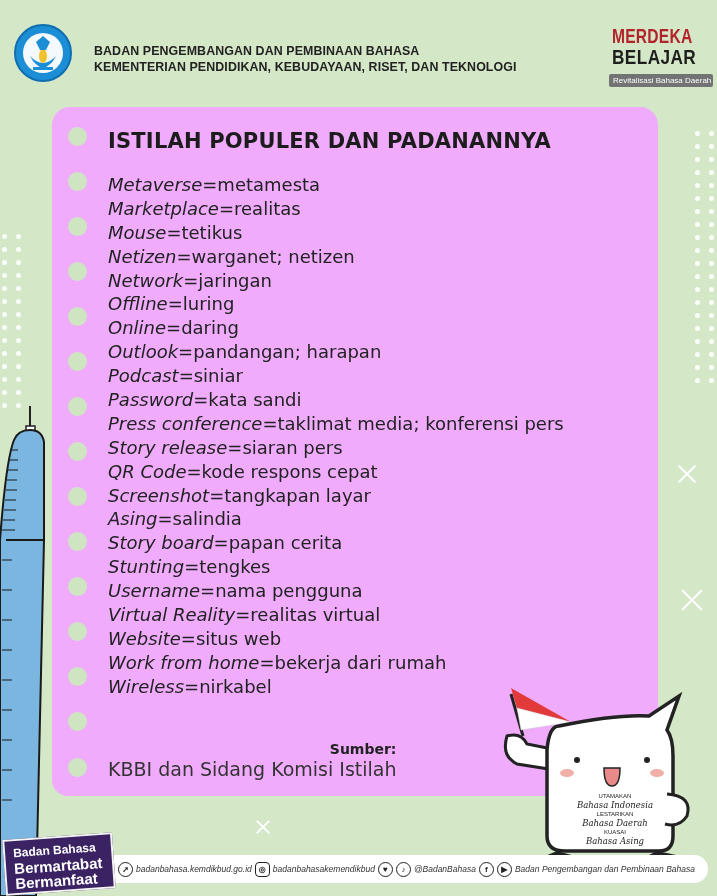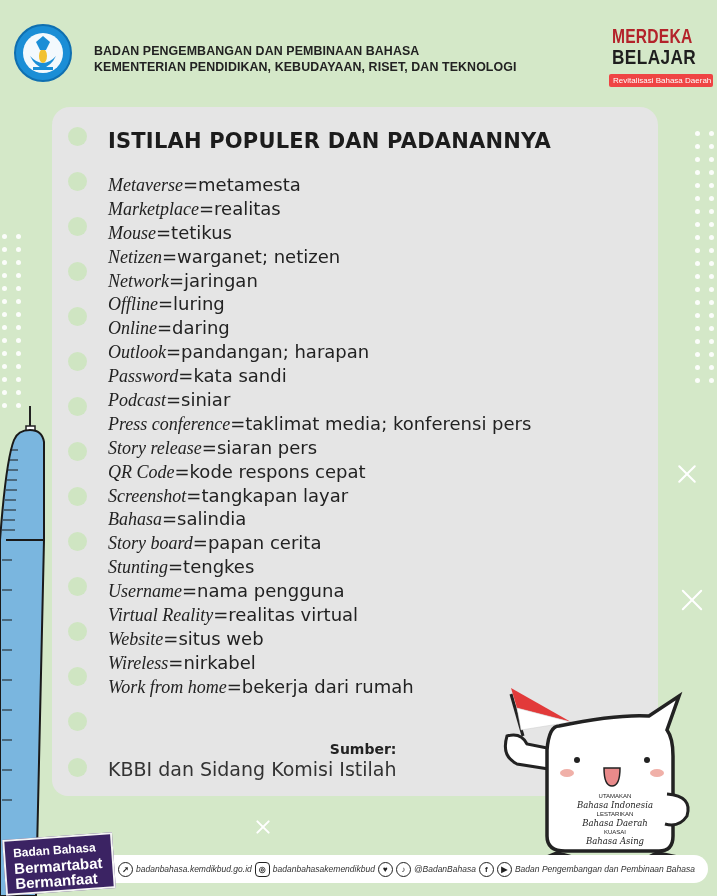--- a/index.html
+++ b/index.html
@@ -23,53 +23,53 @@
   .mb { position: absolute; left: 612px; top: 26px; width: 100px; }
   .mb .m1 {
     font-family: "Liberation Sans", sans-serif; font-weight: bold; color: #b3232a;
     font-size: 20px; letter-spacing: 0.3px; line-height: 20px; transform: scaleX(0.78); transform-origin: left;
   }
   .mb .m2 {
     font-family: "Liberation Sans", sans-serif; font-weight: bold; color: #1e1e1e;
     font-size: 21px; letter-spacing: 0.5px; line-height: 22px; transform: scaleX(0.82); transform-origin: left;
   }
   .mb .m3 {
-    margin-top: 6px; margin-left: -3px; background: #ef4444; color: #fff; font-size: 8px;
+    margin-top: 6px; margin-left: -3px; background: #737373; color: #fff; font-size: 8px;
     padding: 2px 4px; border-radius: 2px; width: 104px; white-space: nowrap;
     font-family: "Liberation Sans", sans-serif;
   }
   
   .dots { position: absolute; display: grid; grid-template-columns: repeat(2, 6px); column-gap: 8px; row-gap: 8px; }
   .dots span { width: 5px; height: 5px; border-radius: 50%; background: #fff; opacity: 0.9; }
   .cross { position: absolute; width: 24px; height: 24px; }
   .cross::before, .cross::after {
     content: ""; position: absolute; left: 50%; top: 0; width: 2px; height: 100%;
     background: #fff; border-radius: 1px;
   }
   .cross::before { transform: translateX(-50%) rotate(45deg); }
   .cross::after { transform: translateX(-50%) rotate(-45deg); }
   
   .card {
     position: absolute; left: 52px; top: 107px; width: 606px; height: 689px;
-    background: #e5e5e5; border-radius: 18px 18px 14px 16px;
+    background: #f0abfc; border-radius: 18px 18px 14px 16px;
   }
   .hole {
     position: absolute; left: 16px; width: 19px; height: 19px; border-radius: 50%; background: #cfe5c2;
   }
   .title {
     position: absolute; left: 56px; top: 22px;
     font-family: "DejaVu Sans", sans-serif; font-weight: bold;
     font-size: 21px; color: #1c1c1c; letter-spacing: 0.2px;
   }
   .list { position: absolute; left: 56px; top: 66px; }
   .row {
     font-family: "DejaVu Sans", sans-serif; font-size: 18px; color: #222;
     height: 23.9px; line-height: 23.9px; white-space: nowrap;
   }
-  .row .t { font-style: italic; font-family: Liberation Serif, serif; }
+  .row .t { font-style: italic; }
   .src { position: absolute; left: 56px; top: 632px; font-family: "DejaVu Sans", sans-serif; }
   .src .h { font-weight: bold; font-size: 14px; color: #222; line-height: 20px; text-align: right; }
   .src .v { font-size: 19px; color: #333; line-height: 20px; }
   
   .pen { position: absolute; left: 0; top: 400px; }
   
   .mascot { position: absolute; left: 497px; top: 686px; }
   
   .footer {
     position: absolute; left: 112px; top: 855px; width: 596px; height: 28px;
@@ -206,34 +206,34 @@
 
   <div class="list">
     <div class="row"><span class="t">Metaverse</span><span>=metamesta</span></div>
     <div class="row"><span class="t">Marketplace</span><span>=realitas</span></div>
     <div class="row"><span class="t">Mouse</span><span>=tetikus</span></div>
     <div class="row"><span class="t">Netizen</span><span>=warganet; netizen</span></div>
     <div class="row"><span class="t">Network</span><span>=jaringan</span></div>
     <div class="row"><span class="t">Offline</span><span>=luring</span></div>
     <div class="row"><span class="t">Online</span><span>=daring</span></div>
     <div class="row"><span class="t">Outlook</span><span>=pandangan; harapan</span></div>
+    <div class="row"><span class="t">Podcast</span><span>=siniar</span></div>
     <div class="row"><span class="t">Password</span><span>=kata sandi</span></div>
-    <div class="row"><span class="t">Podcast</span><span>=siniar</span></div>
     <div class="row"><span class="t">Press conference</span><span>=taklimat media; konferensi pers</span></div>
     <div class="row"><span class="t">Story release</span><span>=siaran pers</span></div>
     <div class="row"><span class="t">QR Code</span><span>=kode respons cepat</span></div>
     <div class="row"><span class="t">Screenshot</span><span>=tangkapan layar</span></div>
-    <div class="row"><span class="t">Bahasa</span><span>=salindia</span></div>
+    <div class="row"><span class="t">Asing</span><span>=salindia</span></div>
     <div class="row"><span class="t">Story board</span><span>=papan cerita</span></div>
     <div class="row"><span class="t">Stunting</span><span>=tengkes</span></div>
     <div class="row"><span class="t">Username</span><span>=nama pengguna</span></div>
     <div class="row"><span class="t">Virtual Reality</span><span>=realitas virtual</span></div>
     <div class="row"><span class="t">Website</span><span>=situs web</span></div>
+    <div class="row"><span class="t">Work from home</span><span>=bekerja dari rumah</span></div>
     <div class="row"><span class="t">Wireless</span><span>=nirkabel</span></div>
-    <div class="row"><span class="t">Work from home</span><span>=bekerja dari rumah</span></div>
   </div>
 
   <div class="src">
     <div class="h">Sumber:</div>
     <div class="v">KBBI dan Sidang Komisi Istilah</div>
   </div>
 </div>
 
 <svg class="pen" width="80" height="496" viewBox="0 0 80 496">
   <line x1="30" y1="6" x2="30" y2="30" stroke="#222" stroke-width="2"></line>

